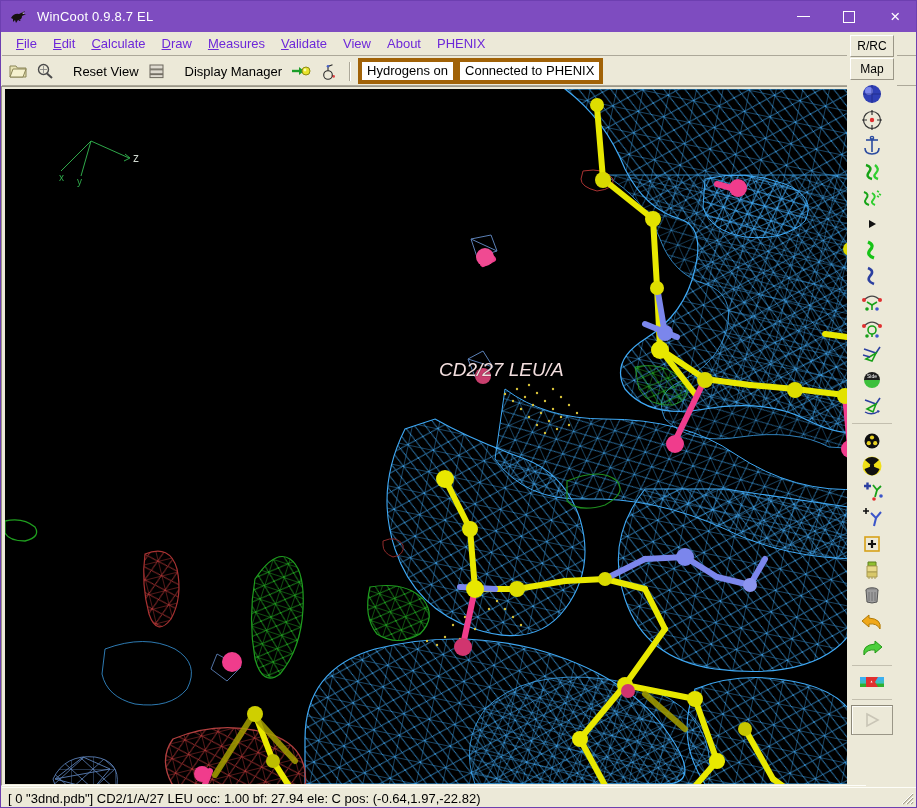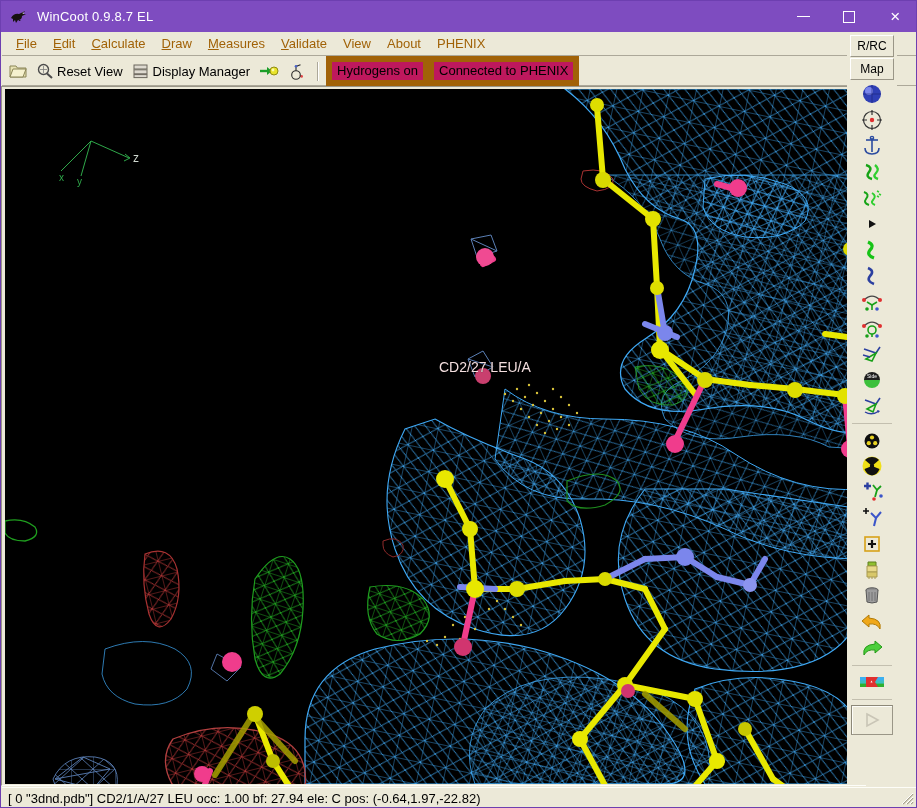--- a/index.html
+++ b/index.html
@@ -52,52 +52,52 @@
 
   
   #menubar {
     position: absolute; left: 1px; top: 31px; width: 915px; height: 24px;
     background: #ece9d8;
     border-bottom: 1px solid #aca899;
     display: flex; align-items: center;
     padding-left: 6px;
   }
   .menu-item {
-    font-size: 13px; color: #a16207;
+    font-size: 13px; color: #6d28d9;
     padding: 2px 8px;
     white-space: nowrap;
     user-select: none;
   }
   .menu-item u { text-decoration: underline; }
 
   
   #toolbar {
     position: absolute; left: 1px; top: 56px; width: 915px; height: 29px;
     background: #ece9d8;
     border-bottom: 1px solid #aca899;
     display: flex; align-items: center;
     padding-left: 7px;
   }
   .tbitem {
-    display: flex; align-items: center; gap: 3px;
+    display: flex; align-items: center; gap: 19px;
     margin-right: 9px;
     font-size: 13px; color: #000;
     white-space: nowrap;
     user-select: none;
   }
   .tb-sep {
     width: 2px; height: 19px;
     border-left: 1px solid #aca899;
     border-right: 1px solid #ffffff;
     margin: 0 7px 0 2px;
   }
   .status-chip {
     font-size: 13px; color: #000;
-    background: #be185d;
-    border: 6px solid #a16207;
+    background: #ffffff;
+    border: 4px solid #a16207;
     padding: 1px 5px 2px 5px;
     margin-right: -1px;
     white-space: nowrap;
   }
 
   
   #glwrap {
     position: absolute; left: 1px; top: 86px;
     width: 862px; height: 698px;
     background: #ece9d8;
@@ -105,24 +105,25 @@
   }
   #glcanvas {
     position: relative;
     width: 857px; height: 695px;
     background: #000000;
     overflow: hidden;
   }
   #glcanvas svg { position: absolute; left: 0; top: 0; }
   .atomlabel {
     position: absolute;
-    color: #f3dede; font-size: 14px;
+    color: #f3dede; font-size: 19px;
     font-family: "Liberation Sans", sans-serif;
     white-space: nowrap;
     text-shadow: 0 0 1px #000;
+    font-style: italic;
   }
 
   
   #sidebar {
     position: absolute; left: 846px; top: 32px;
     width: 50px; height: 752px;
     background: #ece9d8;
     display: flex; flex-direction: column; align-items: center;
     padding-top: 2px;
   }

